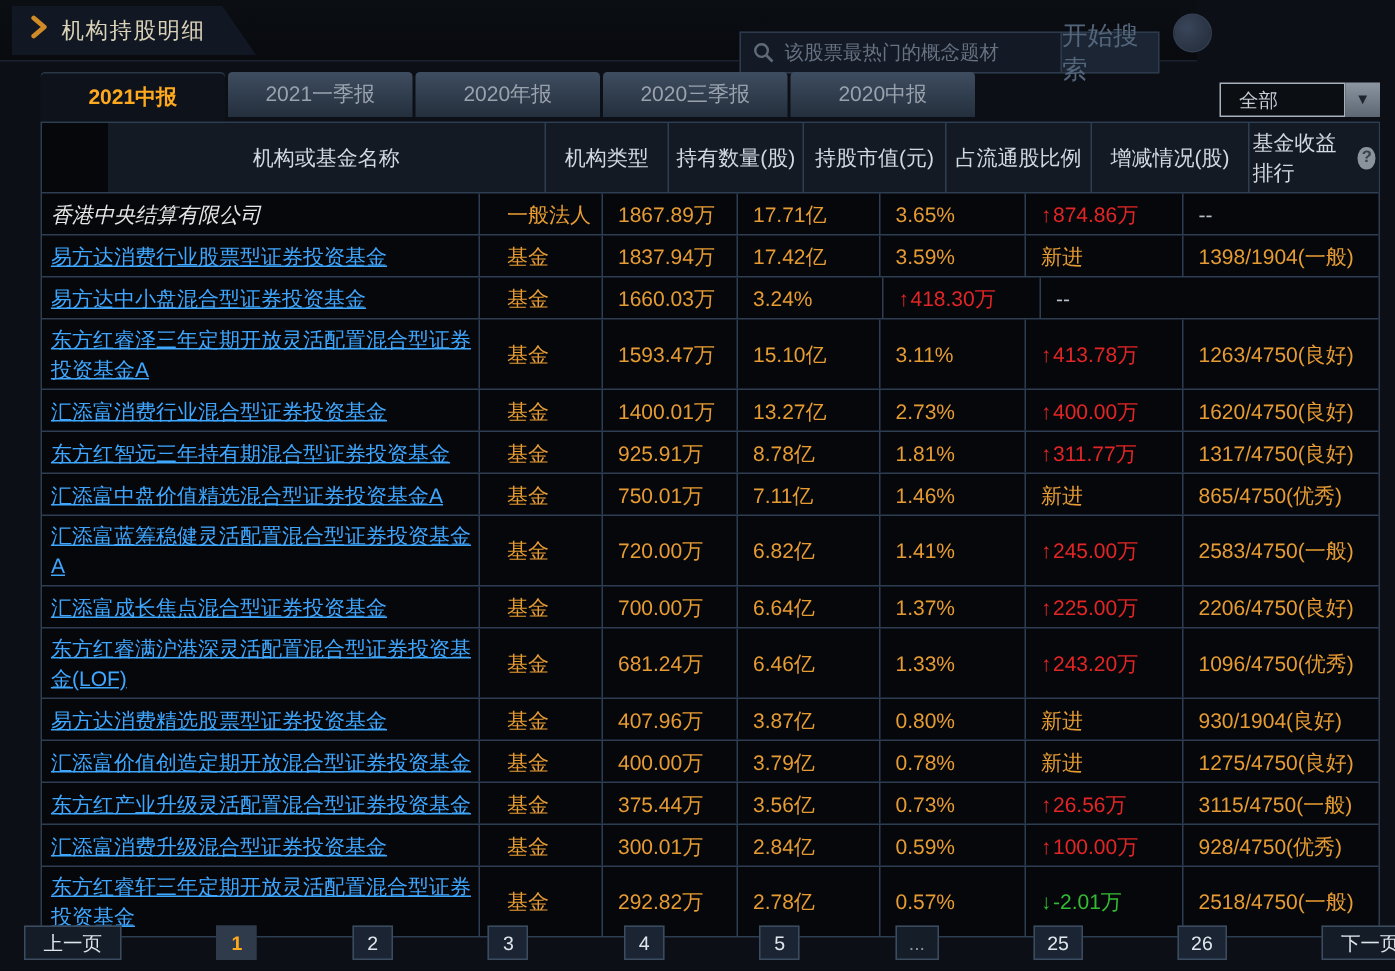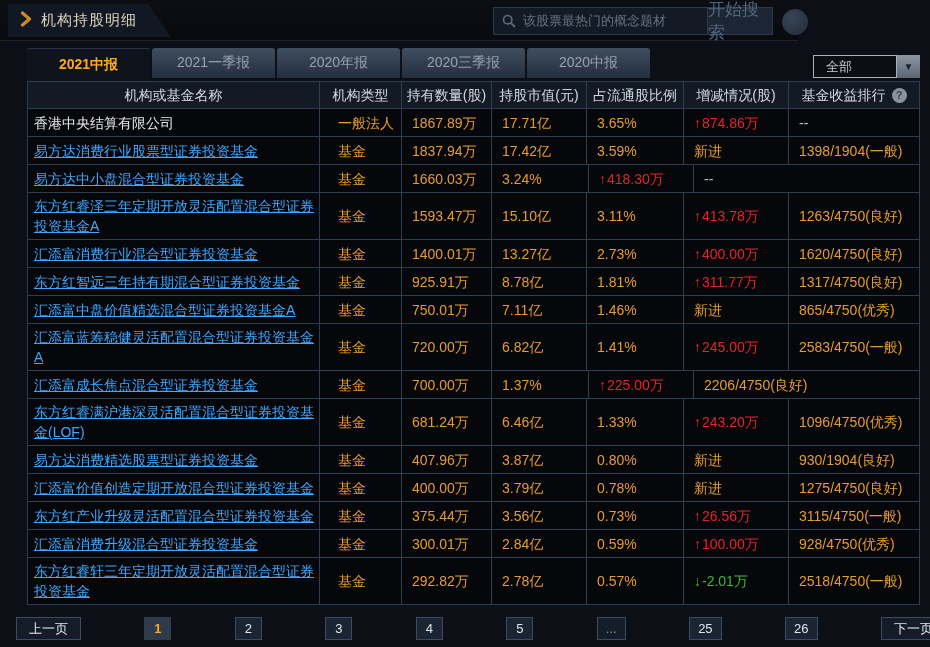--- a/index.html
+++ b/index.html
@@ -7,21 +7,21 @@
        background:#0c0f15;font-family:"Liberation Sans","DejaVu Sans",sans-serif;}
 
   
   .topbar{position:absolute;left:0;top:0;width:798px;height:40px;
           background:linear-gradient(#0b0e13,#080a0e);border-bottom:1px solid #1a2230;}
   .title-tab{position:absolute;left:8px;top:4px;height:33px;display:flex;align-items:center;
              padding:0 34px 0 12px;background:#121823;
              clip-path:polygon(0 0,86% 0,100% 100%,0 100%);}
   .chev{display:inline-block;margin-right:9px;}
   .page-title{color:#d9d2b8;font-size:15px;letter-spacing:1px;}
-  .searchwrap{position:absolute;right:25px;top:7px;width:278px;height:26px;
+  .searchwrap{position:absolute;right:25px;top:21px;width:278px;height:26px;
               background:#141a25;border:1px solid #2c3a4c;display:flex;align-items:center;}
   .search-icon{margin:0 7px 0 8px;display:flex;}
   .search-ph{color:#667182;font-size:13px;flex:1;white-space:nowrap;overflow:hidden;}
   .search-btn{height:100%;width:64px;display:flex;align-items:center;justify-content:center;
               background:#1c2533;border-left:1px solid #2c3a4c;color:#54667c;font-size:17px;cursor:pointer;}
   .corner-circle{position:absolute;right:-10px;top:9px;width:24px;height:24px;border-radius:50%;
                  background:radial-gradient(circle at 35% 35%,#39455a,#222b38);border:1px solid #323e4f;}
 
   
   .tabs{position:absolute;left:27px;top:48px;display:flex;}
@@ -34,30 +34,30 @@
   .filter-box{width:70px;height:21px;border:1px solid #a9b1bc;background:#0b0e13;
               display:flex;align-items:center;padding-left:12px;color:#c7cdd5;font-size:13px;}
   .filter-arrow{width:23px;height:23px;background:linear-gradient(#8b96a2,#5c6773);
                 display:flex;align-items:center;justify-content:center;
                 color:#1d242d;font-size:10px;}
 
   
   .table{position:absolute;left:27px;top:81px;width:893px;border:1px solid #2e3e52;
          box-sizing:border-box;background:#05070b;}
   .trow{display:flex;border-top:1px solid #2e3e52;min-height:27px;align-items:stretch;}
-  .trow:first-child{border-top:none;}
+  .trow:first-child{border-top:none;margin-left:44px;}
   .thead{background:#131a24;min-height:25px;}
   .cell{display:flex;align-items:center;border-left:1px solid #2e3e52;
         box-sizing:border-box;font-size:14px;padding:3px 2px 3px 10px;line-height:20px;}
   .cell:first-child{border-left:none;padding-left:6px;}
   .thead .cell{color:#d3d9e0;justify-content:center;padding-left:2px;}
   .c0{width:291px;}.c1{width:82px;padding-left:18px;}.c2{width:90px;}.c3{width:95px;}
   .c4{width:97px;}.c5{width:105px;}.c6{flex:1;}
   .name-link{color:#3fa7ff;text-decoration:underline;cursor:pointer;}
-  .name-plain{color:#e8e8e8;}
+  .name-plain{color:#e8e8e8;font-style:italic;}
   .val{color:#e69b33;}
   .chg-up{color:#e42525;}
   .chg-down{color:#33bb33;}
   .chg-new{color:#e69b33;}
   .arrow{font-weight:bold;margin-right:1px;}
   .rank{color:#e69b33;}
   .rank.muted{color:#b9c0c8;}
   .help-circle{width:15px;height:15px;border-radius:50%;background:#8a939c;color:#39424c;
                font-size:11px;font-weight:bold;display:inline-flex;align-items:center;
                justify-content:center;margin-left:6px;cursor:pointer;}
@@ -230,20 +230,21 @@
           <span>245.00万</span>
         </div>
         <div class="cell c6 rank">2583/4750(一般)</div>
       </div>
       <div class="trow">
         <div class="cell c0">
           <span class="name-link">汇添富成长焦点混合型证券投资基金</span>
         </div>
         <div class="cell c1 val">基金</div>
         <div class="cell c2 val">700.00万</div>
+        <div class="cell c3 val">6.64亿</div>
         <div class="cell c4 val">1.37%</div>
         <div class="cell c5 chg-up">
           <span class="arrow">↑</span>
           <span>225.00万</span>
         </div>
         <div class="cell c6 rank">2206/4750(良好)</div>
       </div>
       <div class="trow">
         <div class="cell c0">
           <span class="name-link">东方红睿满沪港深灵活配置混合型证券投资基金(LOF)</span>

